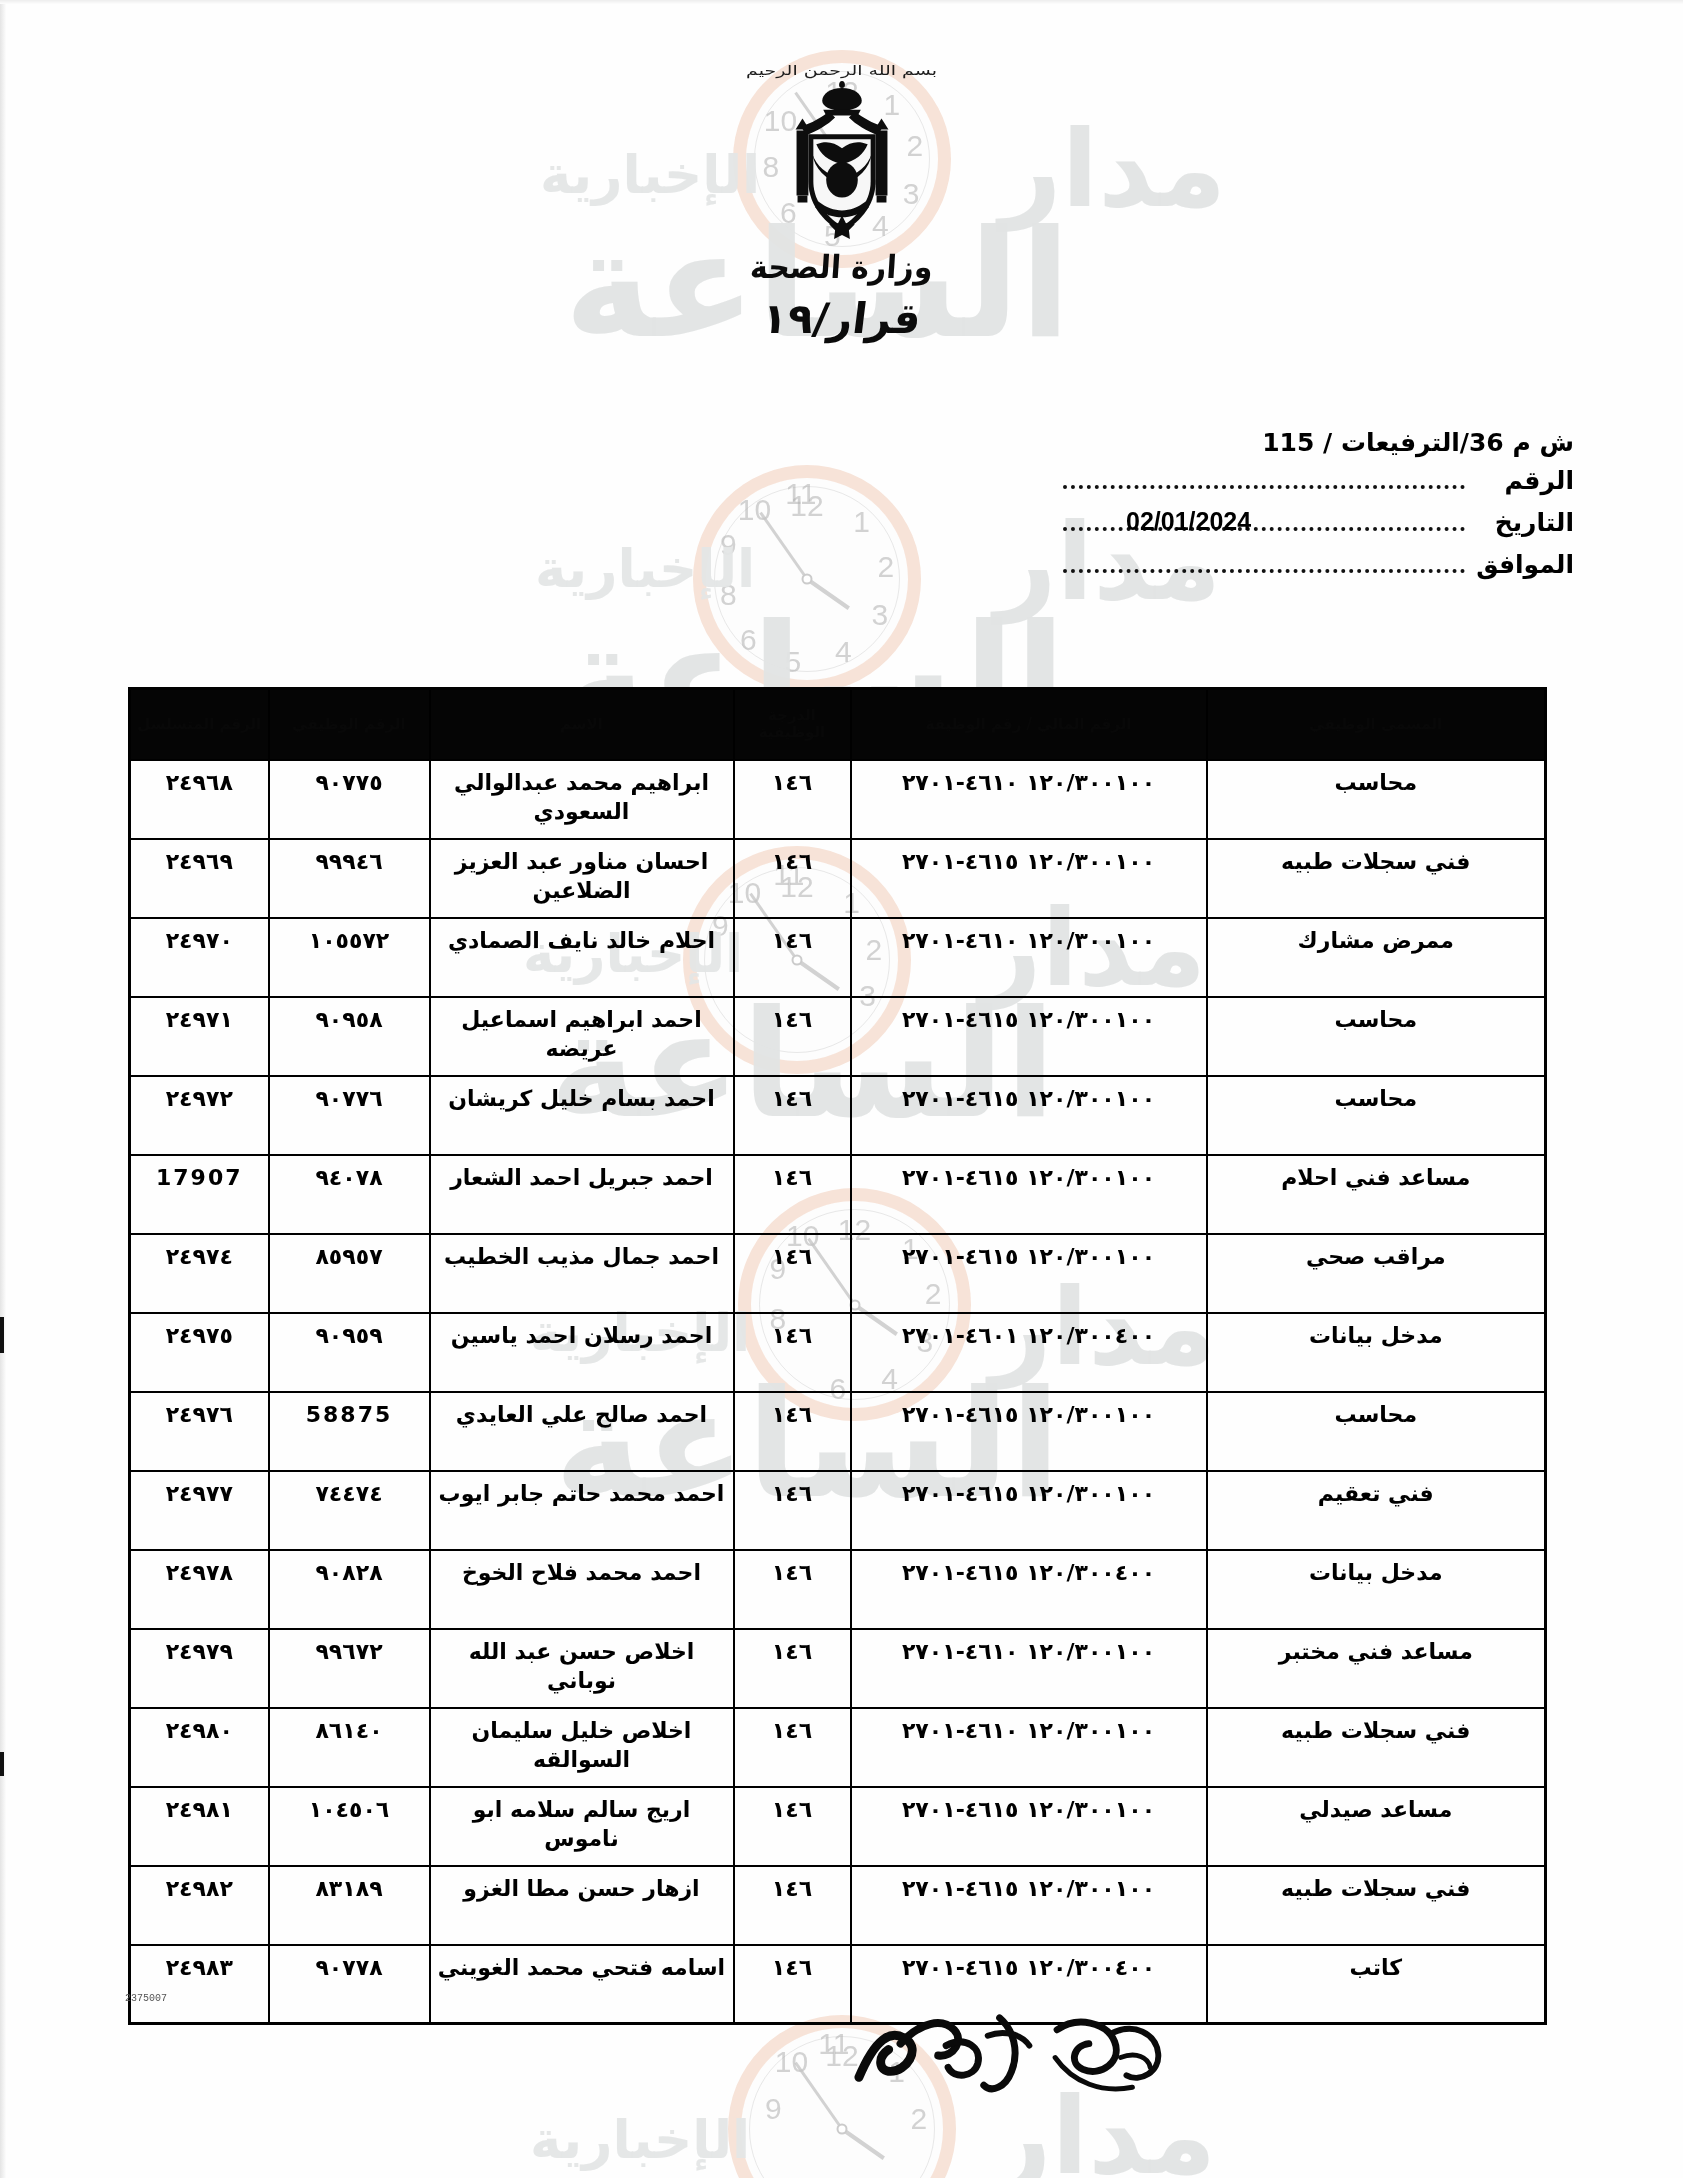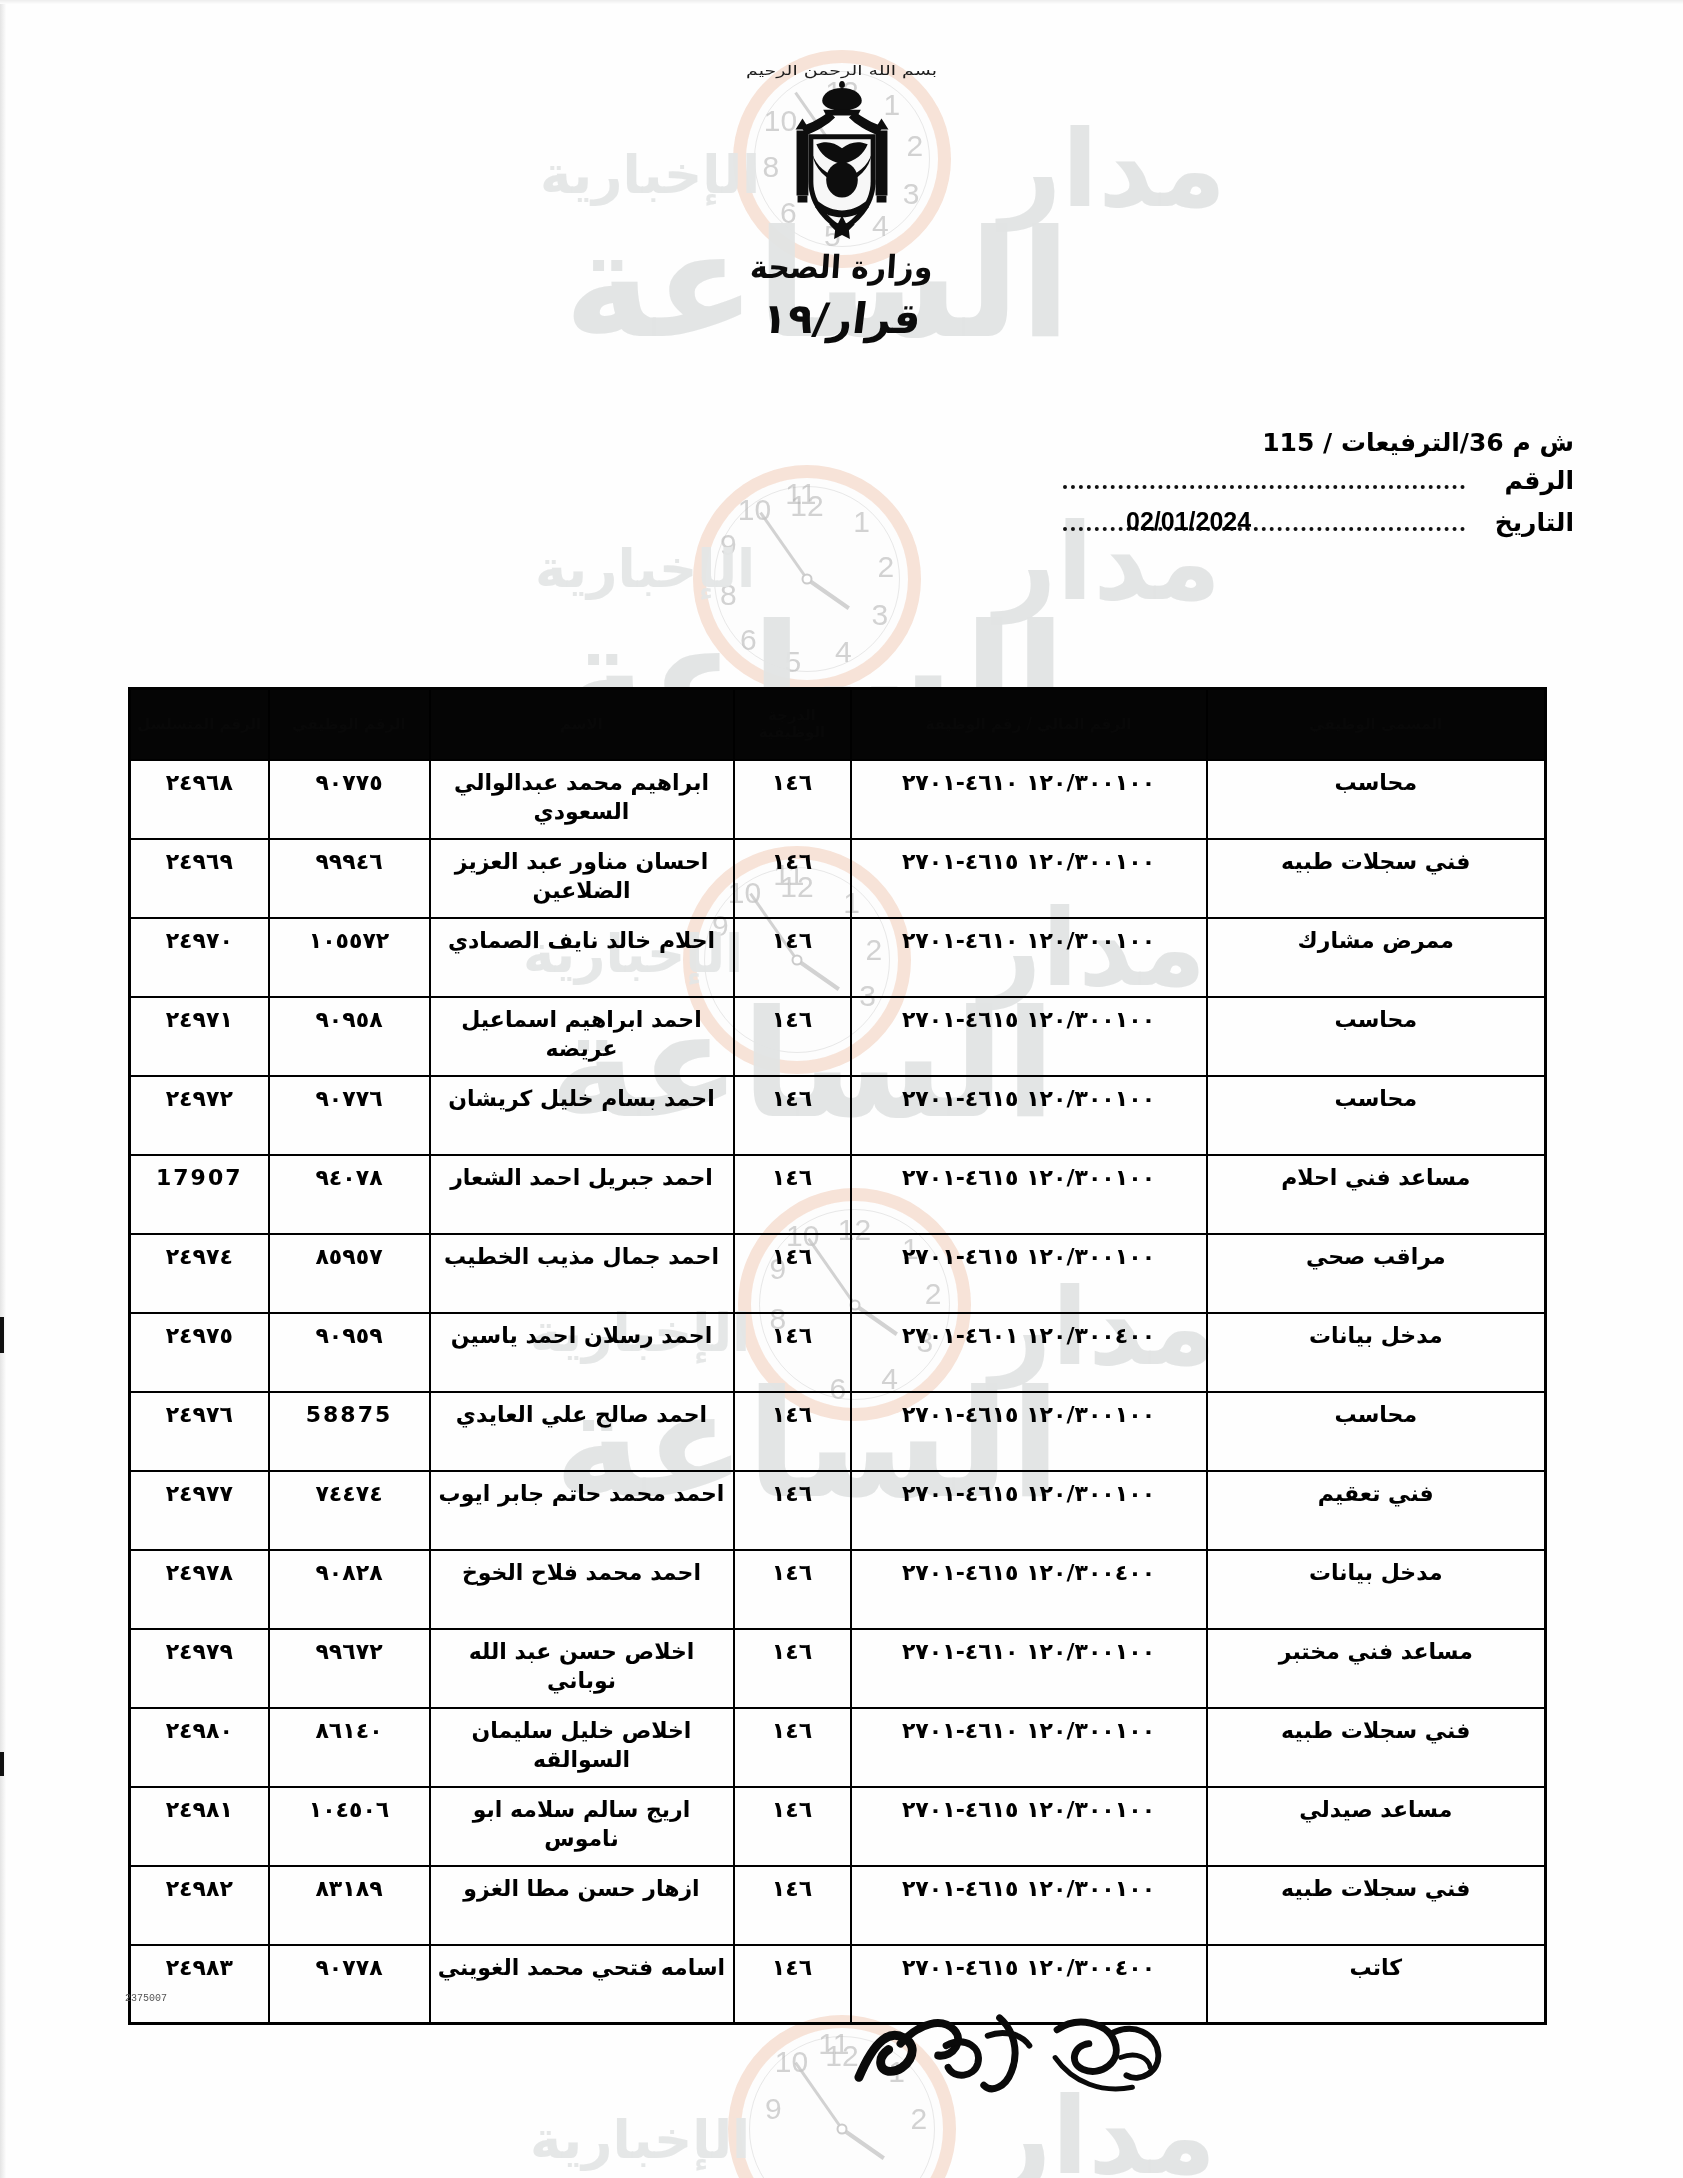--- a/index.html
+++ b/index.html
@@ -446,20 +446,24 @@
       <div class="meta-dots"></div>
     </div>
 
     <div class="meta-row">
       <div class="meta-label">التاريخ</div>
       <div class="meta-dots">
         <span class="meta-val">02/01/2024</span>
       </div>
     </div>
 
+    <div class="meta-row">
+      <div class="meta-label">الموافق</div>
+      <div class="meta-dots"></div>
+    </div>
   </div>
 
   <div class="tbl-wrap">
     <table class="main">
       <colgroup>
         <col class="c-title">
           <col class="c-code">
           <col class="c-grade">
         <col class="c-name">
           <col class="c-emp">

